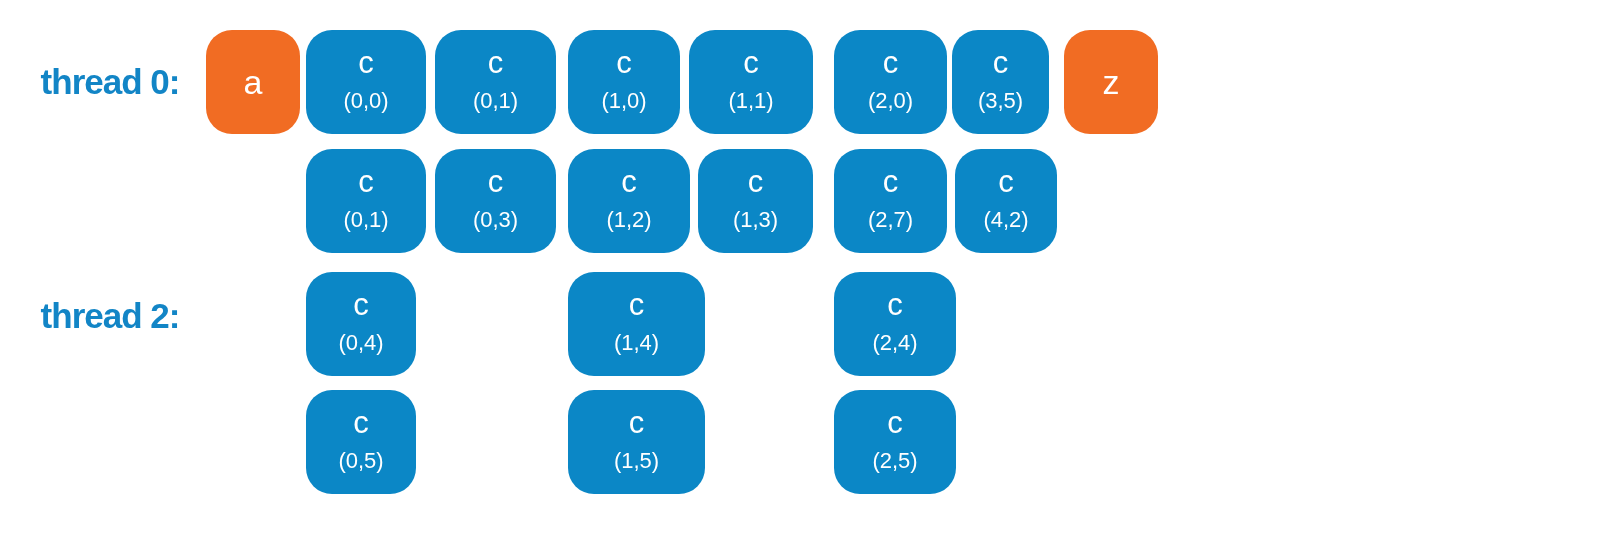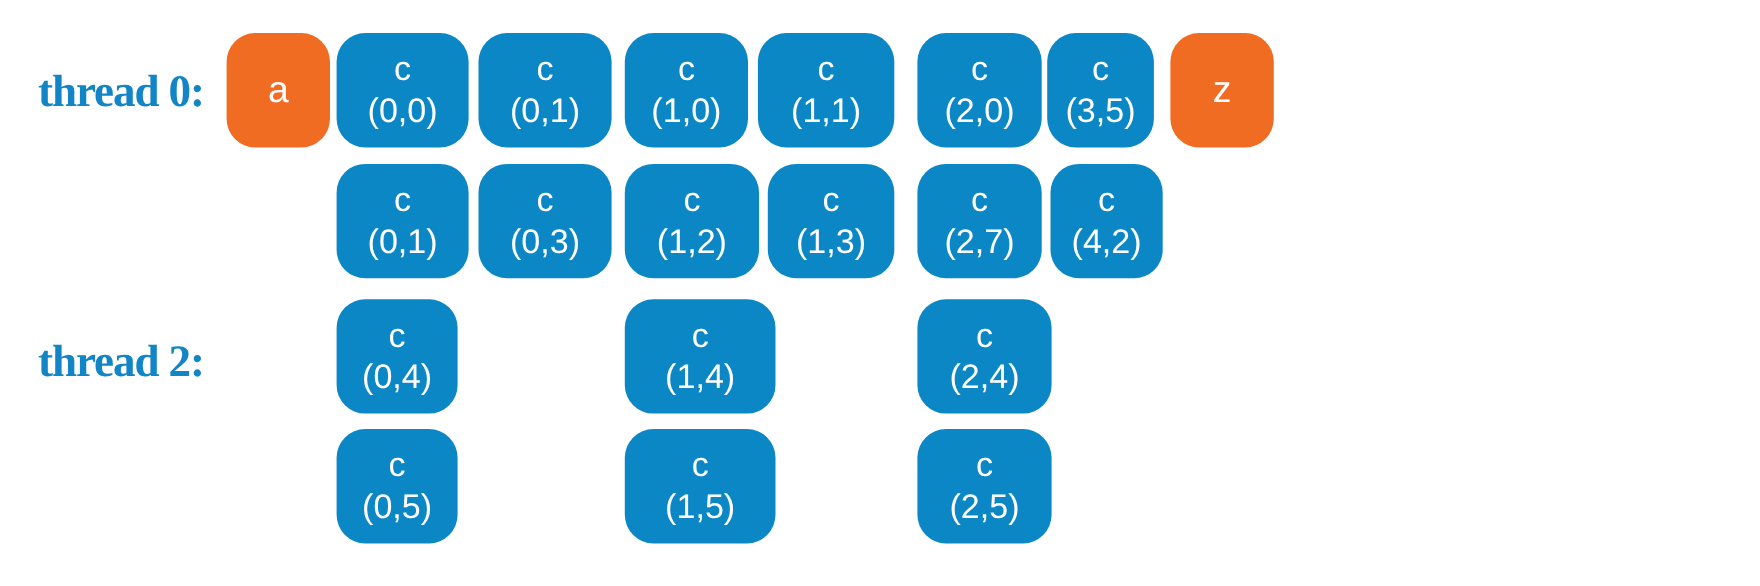--- a/index.html
+++ b/index.html
@@ -16,23 +16,23 @@
     font-family: "Liberation Sans", sans-serif;
   }
   .row-label {
     position: absolute;
     left: 20px;
     width: 180px;
     height: 104px;
     display: flex;
     align-items: center;
     justify-content: center;
-    font-family: Liberation Serif, serif;
+    font-family: Liberation Sans, sans-serif;
     font-weight: bold;
-    font-size: 41px;
+    font-size: 35px;
     letter-spacing: -1px;
     color: var(--label-blue, #1285c6);
     white-space: nowrap;
   }
   .box {
     position: absolute;
     height: 104px;
     border-radius: 26px;
     display: flex;
     flex-direction: column;
@@ -45,21 +45,21 @@
   .box.accent { background: var(--box-orange, #f16c23); }
   .box .letter {
     font-size: 31px;
     line-height: 38px;
   }
   .box.accent .letter {
     font-size: 34px;
     line-height: 104px;
   }
   .box .coords {
-    font-size: 31px;
+    font-size: 22px;
     line-height: 38px;
   }
 </style>
 </head>
 <body>
 
 <div class="canvas">
 
   <div class="row-label" style="top:30px">thread 0:</div>
 
@@ -125,21 +125,21 @@
   <div class="box blue" style="left:834px; top:149px; width:113px">
     <span class="letter">c</span>
     <span class="coords">(2,7)</span>
   </div>
 
   <div class="box blue" style="left:955px; top:149px; width:102px">
     <span class="letter">c</span>
     <span class="coords">(4,2)</span>
   </div>
 
-  <div class="row-label" style="top:276px">thread 2:</div>
+  <div class="row-label" style="top:264px">thread 2:</div>
 
   <div class="box blue" style="left:306px; top:272px; width:110px">
     <span class="letter">c</span>
     <span class="coords">(0,4)</span>
   </div>
 
   <div class="box blue" style="left:568px; top:272px; width:137px">
     <span class="letter">c</span>
     <span class="coords">(1,4)</span>
   </div>

